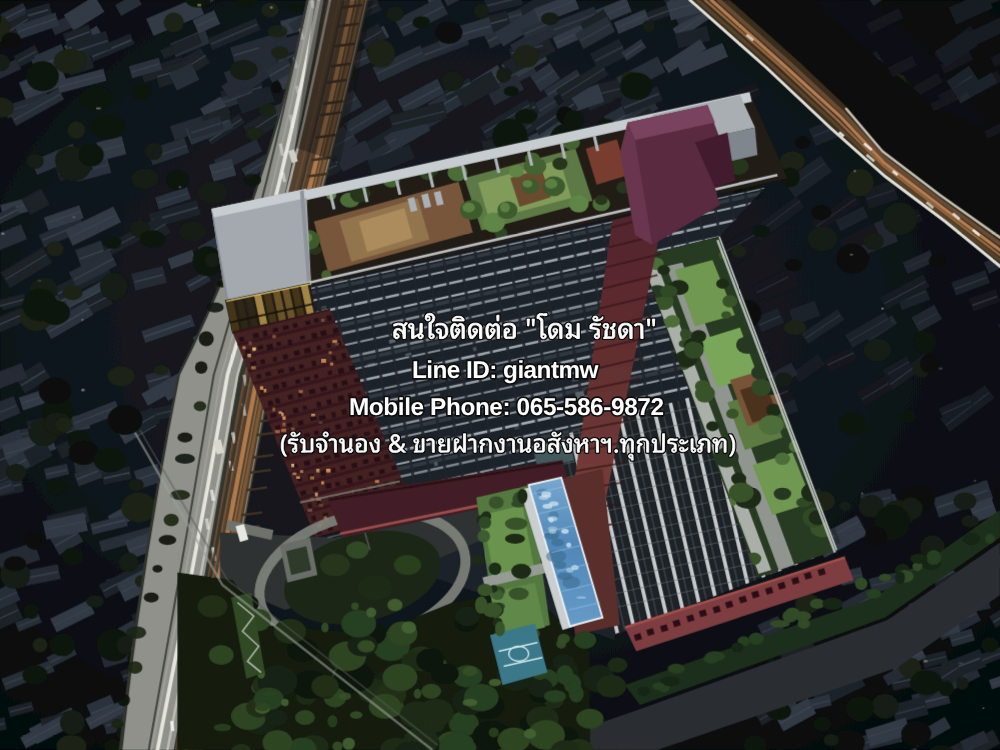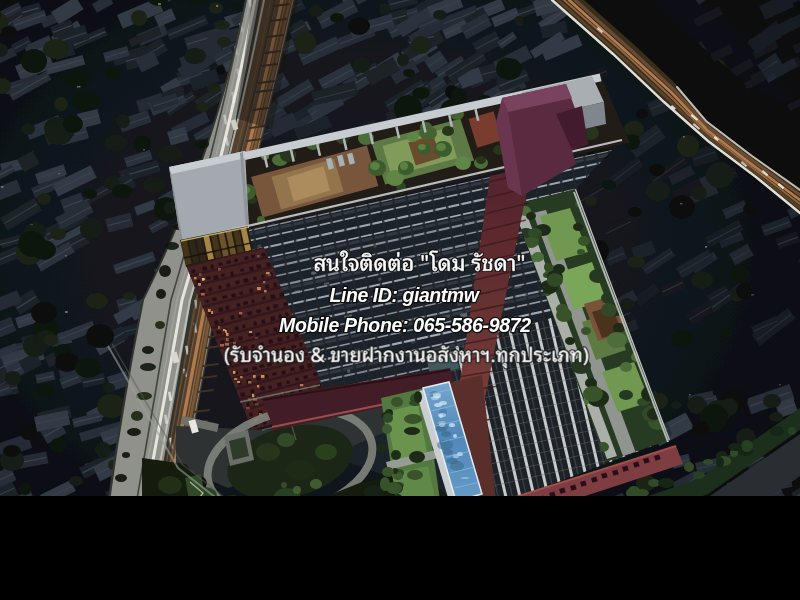--- a/index.html
+++ b/index.html
@@ -1,15 +1,15 @@
 <!DOCTYPE html>
 <html><head><meta charset="utf-8">
 <style>
 html,body{margin:0;padding:0;background:#000;}
-#stage{position:relative;width:800px;height:496px;overflow:hidden;font-family:"Liberation Sans",sans-serif;font-style:italic;}
+#stage{position:relative;width:800px;height:600px;overflow:hidden;font-family:"Liberation Sans",sans-serif;}
 </style></head>
 <body>
 
 <div id="stage">
 <svg width="800" height="600" viewBox="0 0 800 600" xmlns="http://www.w3.org/2000/svg">
 <filter id="softblur" x="-2%" y="-2%" width="104%" height="104%">
         <feColorMatrix type="saturate" values="0.86"></feColorMatrix>
         <feGaussianBlur stdDeviation="0.55"></feGaussianBlur>
       </filter>
 <g filter="url(#softblur)">

